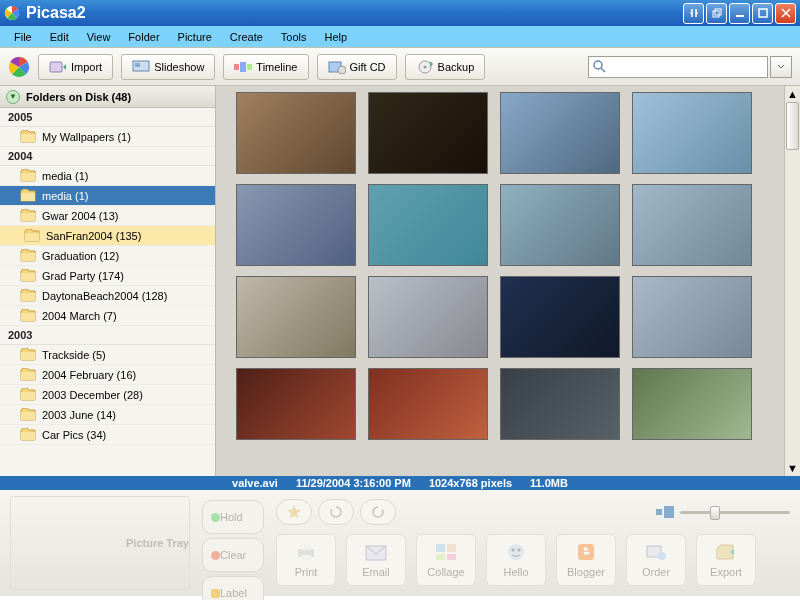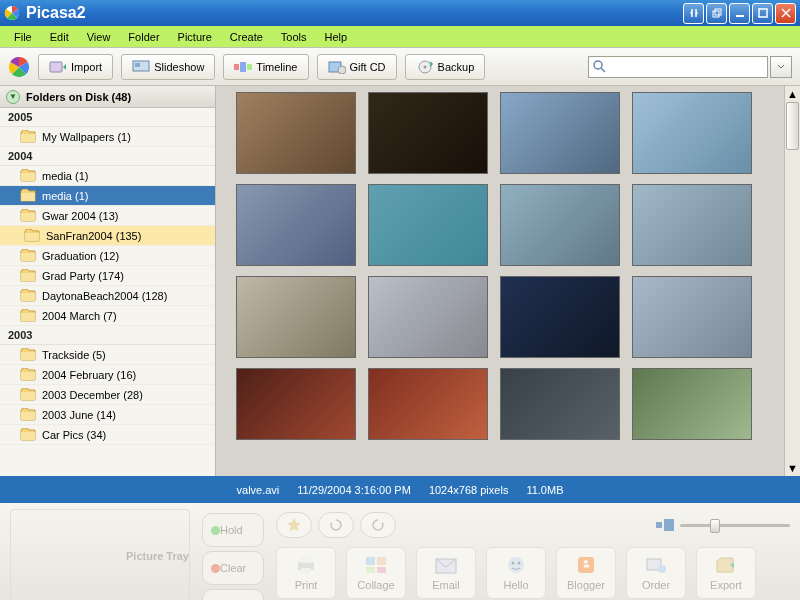--- a/index.html
+++ b/index.html
@@ -9,21 +9,21 @@
 .titlebar { height: 26px; background: linear-gradient(to bottom, #3b8ed8, #2670c8 50%, #1c5eb8); display: flex; align-items: center; padding: 0 4px; color: #fff; }
 .titlebar .appicon { width: 16px; height: 16px; margin-right: 6px; display: inline-block; }
 .titlebar .appicon svg { width: 16px; height: 16px; }
 .titlebar .title { font-weight: bold; font-size: 16px; flex: 1; }
 .winbtns { display: flex; gap: 2px; }
 .winbtn { width: 21px; height: 21px; border: 1px solid #fff; border-radius: 3px; display: flex; align-items: center; justify-content: center; font-size: 10px; font-weight: bold; color: #fff; background: linear-gradient(to bottom, #6ba6e0, #2a6bc0); cursor: default; }
 .winbtn.close { background: linear-gradient(to bottom, #f08060, #d04020); }
 .winbtn svg { width: 10px; height: 10px; }
 
 
-.menubar { height: 22px; background: #bef264; border-bottom: 1px solid #c0c0b0; display: flex; align-items: center; padding: 0 6px; gap: 2px; }
+.menubar { height: 22px; background: #7dd3fc; border-bottom: 1px solid #c0c0b0; display: flex; align-items: center; padding: 0 6px; gap: 2px; }
 .menuitem { padding: 3px 8px; cursor: default; }
 
 
 .toolbar { height: 38px; background: linear-gradient(to bottom, #fafaf7, #e8e6df); border-bottom: 1px solid #c0c0b0; display: flex; align-items: center; padding: 0 8px; gap: 8px; }
 .logo { width: 22px; height: 22px; display: inline-block; }
 .tbbtn { height: 26px; border: 1px solid #b8b8a8; border-radius: 3px; background: linear-gradient(to bottom, #ffffff, #ece9e0); display: flex; align-items: center; padding: 0 10px; gap: 4px; cursor: default; }
 .tbbtn .ic { width: 18px; height: 14px; display: inline-flex; align-items: center; justify-content: center; }
 .searchbox { margin-left: auto; display: flex; gap: 2px; }
 .searchbox input { width: 180px; height: 22px; border: 1px solid #a0a090; padding: 0 4px 0 22px; background: #fff; }
 .searchwrap { position: relative; }
@@ -49,21 +49,21 @@
 .thumbgrid { display: grid; grid-template-columns: repeat(4, 120px); gap: 10px 12px; }
 .thumb { width: 120px; height: 82px; background: #888; border: 1px solid #666; display: block; }
 .thumb.crop { height: 72px; overflow: hidden; }
 .vscroll { position: absolute; right: 0; top: 0; bottom: 0; width: 16px; background: #ece9e0; border-left: 1px solid #c0beb4; }
 .vscroll .track { position: absolute; top: 16px; bottom: 16px; left: 0; right: 0; background: #ece9e0; }
 .vscroll .tthumb { position: absolute; top: 0; left: 1px; right: 1px; height: 48px; background: linear-gradient(to right, #fdfdfa, #dcdad0); border: 1px solid #b0aea4; border-radius: 2px; cursor: default; }
 .vscroll .arrow { position: absolute; left: 0; right: 0; height: 16px; display: flex; align-items: center; justify-content: center; background: #ece9e0; }
 .vscroll .arrow.up { top: 0; } .vscroll .arrow.down { bottom: 0; }
 
 
-.status { height: 27px; background: #2870b8; color: #fff; display: flex; align-items: center; justify-content: center; gap: 18px; font-size: 10px; font-weight: normal; }
+.status { height: 14px; background: #2870b8; color: #fff; display: flex; align-items: center; justify-content: center; gap: 18px; font-size: 10px; font-weight: bold; }
 
 
 .bottom { height: 106px; background: linear-gradient(to bottom, #f5f4ef, #e6e4dc); display: flex; padding: 6px 10px; gap: 12px; }
 .tray { width: 180px; border: 1px solid #e0ded6; border-radius: 4px; display: flex; align-items: center; justify-content: flex-end; color: #c0beb4; font-weight: bold; font-size: 12px; }
 .traybtns { display: flex; flex-direction: column; gap: 4px; justify-content: flex-start; padding-top: 4px; }
 .pill { width: 62px; height: 32px; border: 1px solid #dcd9d0; border-radius: 10px; display: flex; align-items: center; padding: 16px 8px; color: #b4b2a8; font-size: 10px; background: #f4f2ec; }
 .pill .dot { width: 9px; height: 9px; border-radius: 50%; }
 .pill.hold .dot { background: #a8e0a8; }
 .pill.clear .dot { background: #f0b0a0; }
 .pill.label .dot { background: #f0d080; border-radius: 2px; }
@@ -412,36 +412,36 @@
       <div class="actbtn">
           <span class="aic"><svg viewBox="0 0 24 20">
               <rect x="4" y="7" width="16" height="8" fill="#ccc"></rect>
               <rect x="7" y="2" width="10" height="6" fill="#eee"></rect>
               <rect x="7" y="13" width="10" height="5" fill="#eee"></rect>
             </svg></span>
           <span>Print</span>
         </div>
       <div class="actbtn">
           <span class="aic"><svg viewBox="0 0 24 20">
+              <rect x="2" y="4" width="20" height="14" fill="#dde" stroke="#99a"></rect>
+              <path d="M2 4l10 8 10-8" stroke="#99a" fill="none"></path>
+            </svg></span>
+          <span>Email</span>
+        </div>
+      <div class="actbtn">
+          <span class="aic"><svg viewBox="0 0 24 20">
               <rect x="2" y="2" width="9" height="8" fill="#ace"></rect>
               <rect x="13" y="2" width="9" height="8" fill="#eca"></rect>
               <rect x="2" y="12" width="9" height="6" fill="#cea"></rect>
               <rect x="13" y="12" width="9" height="6" fill="#eac"></rect>
             </svg></span>
           <span>Collage</span>
         </div>
       <div class="actbtn">
           <span class="aic"><svg viewBox="0 0 24 20">
-              <rect x="2" y="4" width="20" height="14" fill="#dde" stroke="#99a"></rect>
-              <path d="M2 4l10 8 10-8" stroke="#99a" fill="none"></path>
-            </svg></span>
-          <span>Email</span>
-        </div>
-      <div class="actbtn">
-          <span class="aic"><svg viewBox="0 0 24 20">
               <circle cx="12" cy="10" r="8" fill="#cde"></circle>
               <circle cx="9" cy="8" r="1.5" fill="#678"></circle>
               <circle cx="15" cy="8" r="1.5" fill="#678"></circle>
               <path d="M8 13q4 3 8 0" stroke="#678" fill="none"></path>
             </svg></span>
           <span>Hello</span>
         </div>
       <div class="actbtn">
           <span class="aic"><svg viewBox="0 0 24 20">
               <rect x="4" y="2" width="16" height="16" rx="3" fill="#f89040"></rect>

